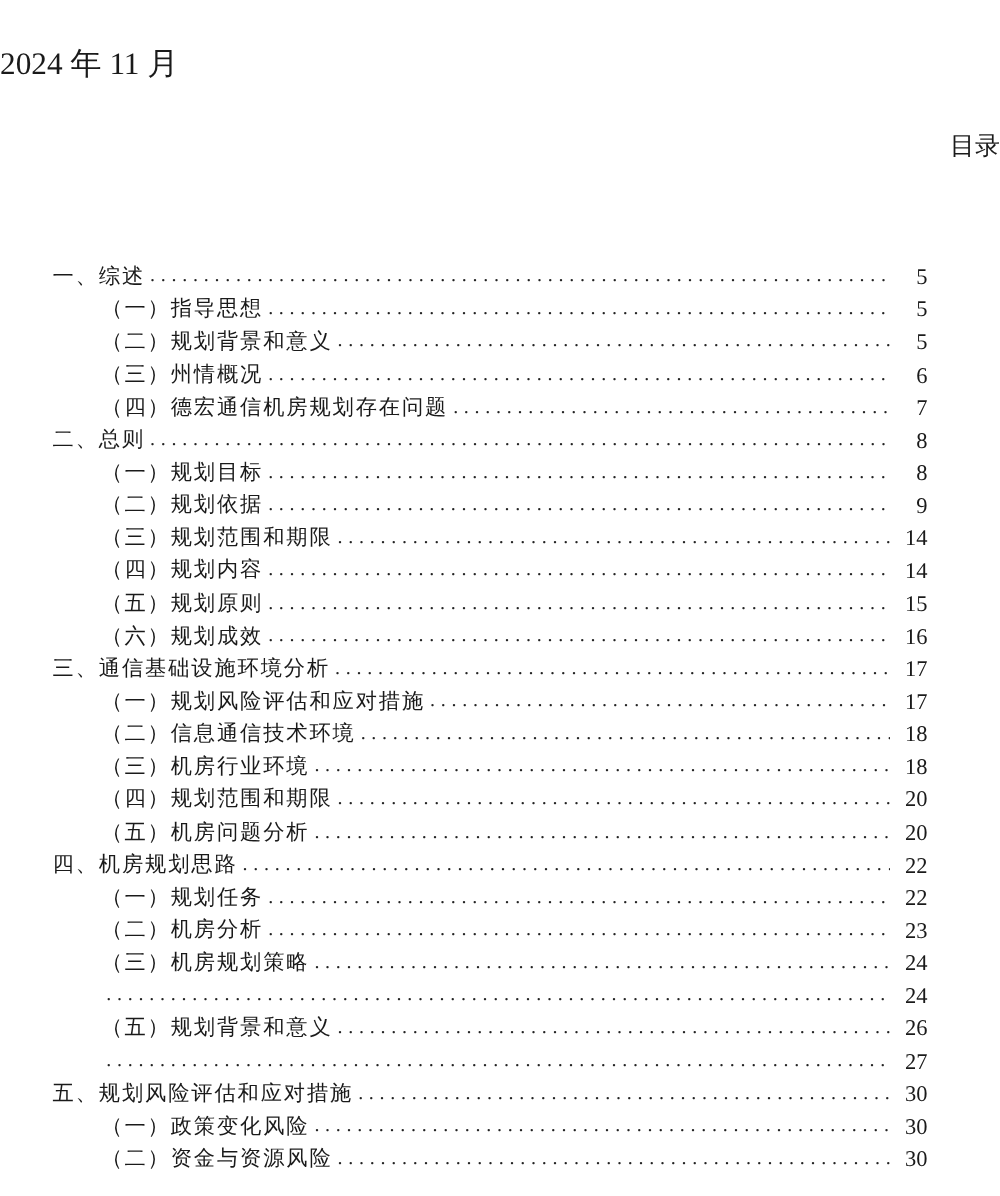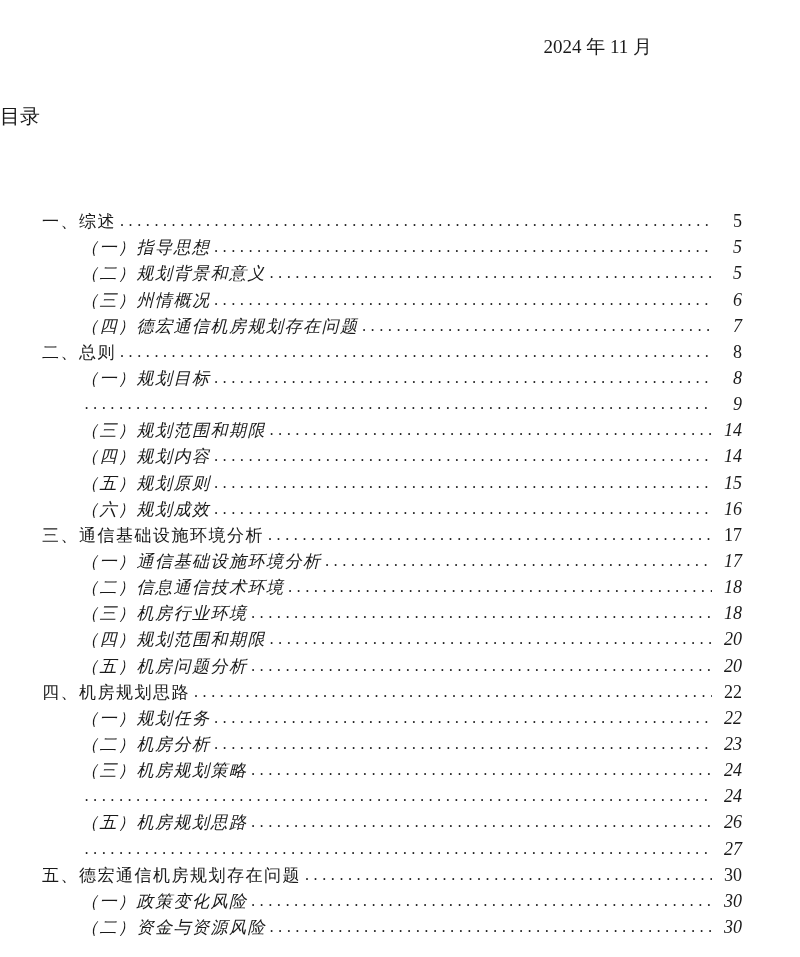--- a/index.html
+++ b/index.html
@@ -1,25 +1,25 @@
 <!DOCTYPE html>
 <html><head>
   <meta charset="utf-8">
   <style>
     html, body { margin: 0; padding: 0; background: #ffffff; }
     body { width: 800px; height: 957px; position: relative; overflow: hidden;
            font-family: "DejaVu Serif", "Liberation Serif", serif; color: #1a1a1a; }
-    .date { position: absolute; top: 34px; left: 0; width: 652px; text-align: right;
-            font-size: 19px; font-family: "Liberation Serif", "DejaVu Serif", serif; }
-    .title { position: absolute; top: 103px; left: 0; width: 800px; text-align: left;
+    .date { position: absolute; top: 34px; left: 0; width: 652px; text-align: left;
+            font-size: 25px; font-family: "Liberation Serif", "DejaVu Serif", serif; }
+    .title { position: absolute; top: 103px; left: 0; width: 800px; text-align: right;
              font-size: 20px; font-family: "DejaVu Sans", sans-serif; }
     .toc { position: absolute; top: 208px; left: 42px; width: 700px; }
     .row { display: flex; align-items: flex-end; height: 26.15px; line-height: 26px;
            font-size: 17px; font-family: "DejaVu Sans", sans-serif; white-space: nowrap; }
-    .row.sub { padding-left: 39px; font-style: italic; }
+    .row.sub { padding-left: 39px; }
     .row .label { flex: 0 0 auto; letter-spacing: 1.5px; margin-top: 20px; }
     .row .leader { flex: 1 1 auto; overflow: hidden; margin: 0 6px 0 4px; height: 26px;
                    font-family: "Liberation Serif", serif; font-size: 16px; letter-spacing: 4.6px;
                    color: #222; }
     .row .leader::before { content: "......................................................................................................................................................................................"; }
     .row .page { flex: 0 0 auto; min-width: 24px; text-align: right;
                  font-family: "Liberation Serif", "DejaVu Serif", serif; font-size: 18px; }
   </style>
 </head>
 <body>
@@ -57,20 +57,21 @@
       <span class="label">二、总则</span>
       <span class="leader"></span>
       <span class="page">8</span>
     </div>
   <div class="row sub">
       <span class="label">（一）规划目标</span>
       <span class="leader"></span>
       <span class="page">8</span>
     </div>
   <div class="row sub">
+      <span class="label">（二）规划依据</span>
       <span class="leader"></span>
       <span class="page">9</span>
     </div>
   <div class="row sub">
       <span class="label">（三）规划范围和期限</span>
       <span class="leader"></span>
       <span class="page">14</span>
     </div>
   <div class="row sub">
       <span class="label">（四）规划内容</span>
@@ -86,21 +87,21 @@
       <span class="label">（六）规划成效</span>
       <span class="leader"></span>
       <span class="page">16</span>
     </div>
   <div class="row">
       <span class="label">三、通信基础设施环境分析</span>
       <span class="leader"></span>
       <span class="page">17</span>
     </div>
   <div class="row sub">
-      <span class="label">（一）通信基础设施环境分析</span>
+      <span class="label">（一）规划风险评估和应对措施</span>
       <span class="leader"></span>
       <span class="page">17</span>
     </div>
   <div class="row sub">
       <span class="label">（二）信息通信技术环境</span>
       <span class="leader"></span>
       <span class="page">18</span>
     </div>
   <div class="row sub">
       <span class="label">（三）机房行业环境</span>
@@ -135,30 +136,30 @@
   <div class="row sub">
       <span class="label">（三）机房规划策略</span>
       <span class="leader"></span>
       <span class="page">24</span>
     </div>
   <div class="row sub">
       <span class="leader"></span>
       <span class="page">24</span>
     </div>
   <div class="row sub">
-      <span class="label">（五）机房规划思路</span>
+      <span class="label">（五）规划背景和意义</span>
       <span class="leader"></span>
       <span class="page">26</span>
     </div>
   <div class="row sub">
       <span class="leader"></span>
       <span class="page">27</span>
     </div>
   <div class="row">
-      <span class="label">五、德宏通信机房规划存在问题</span>
+      <span class="label">五、规划风险评估和应对措施</span>
       <span class="leader"></span>
       <span class="page">30</span>
     </div>
   <div class="row sub">
       <span class="label">（一）政策变化风险</span>
       <span class="leader"></span>
       <span class="page">30</span>
     </div>
   <div class="row sub">
       <span class="label">（二）资金与资源风险</span>

